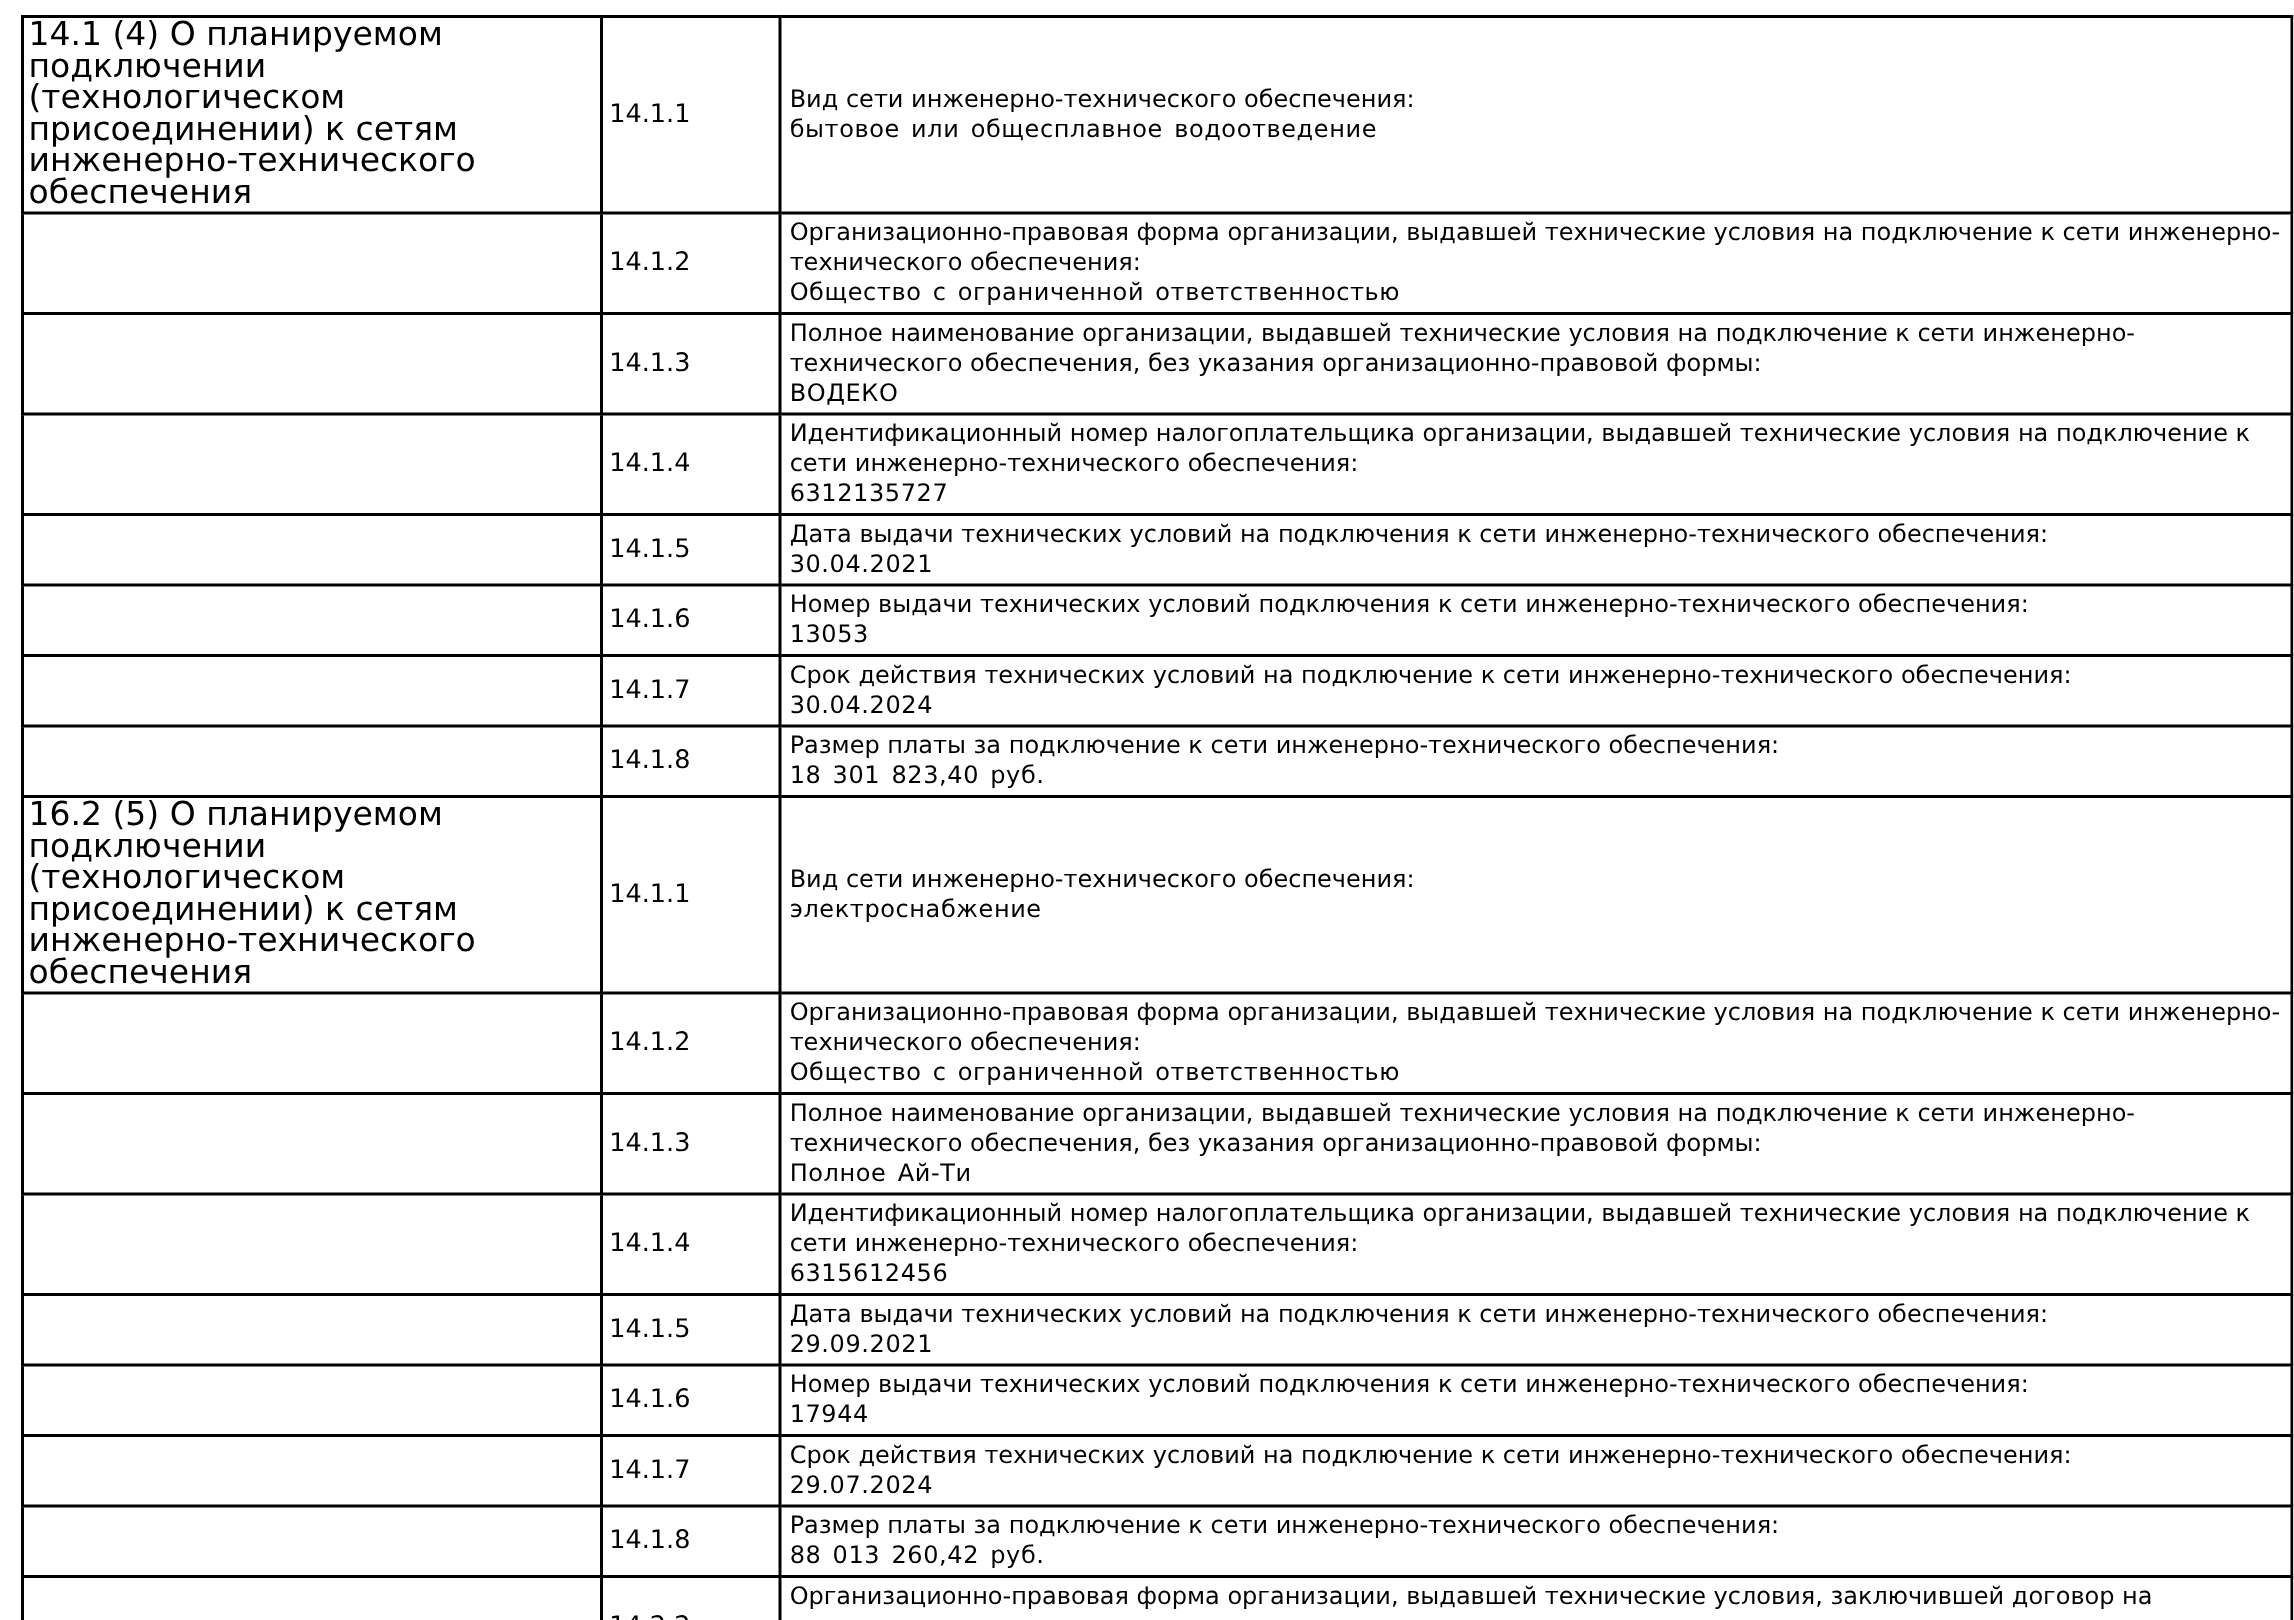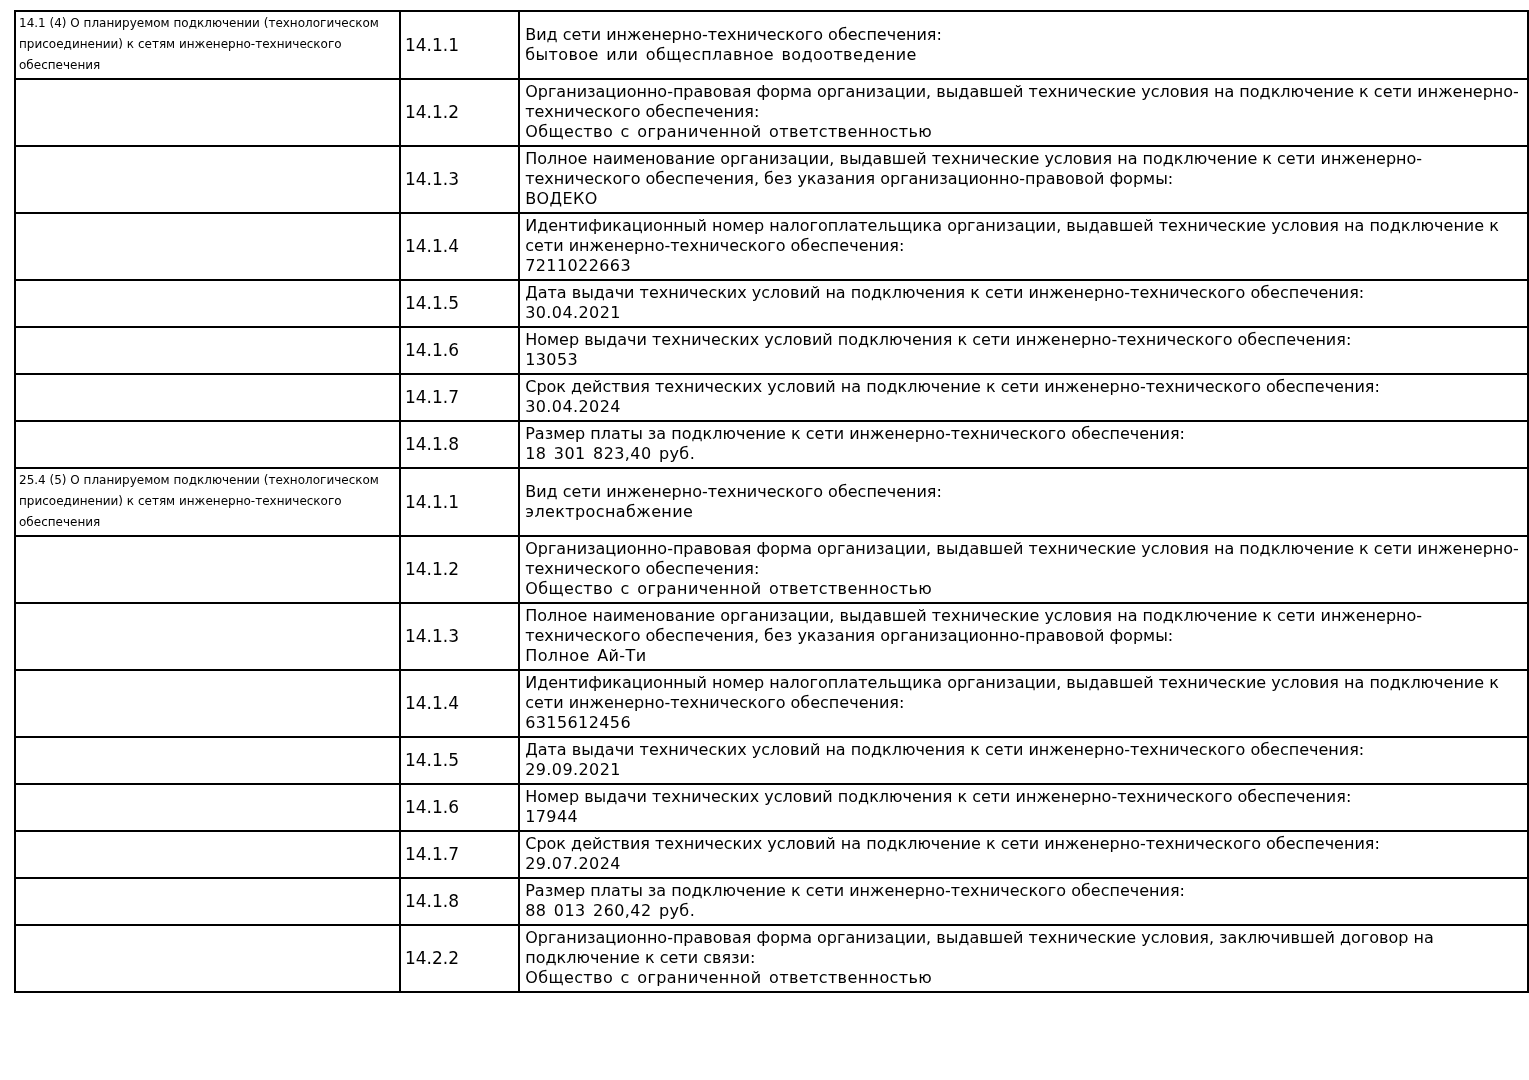--- a/index.html
+++ b/index.html
@@ -24,21 +24,21 @@
     table-layout: fixed;
     background: #ffffff;
   }
   table.decl td {
     border: 2px solid #000000;
     overflow: hidden;
   }
   td.c1 {
     width: 372px;
     vertical-align: top;
-    font-size: 12px;
+    font-size: 22px;
     line-height: 21px;
     padding: 1px 12px 2px 3px;
   }
   td.c2 {
     width: 98px;
     vertical-align: middle;
     font-size: 17px;
     line-height: 21px;
     padding: 1px 16px 1px 4px;
   }
@@ -84,21 +84,21 @@
           <td class="c3">
             <div class="field-label">Полное наименование организации, выдавшей технические условия на подключение к сети инженерно-технического обеспечения, без указания организационно-правовой формы:</div>
             <div class="field-value">ВОДЕКО</div>
           </td>
         </tr>
         <tr>
           <td class="c1"></td>
           <td class="c2">14.1.4</td>
           <td class="c3">
             <div class="field-label">Идентификационный номер налогоплательщика организации, выдавшей технические условия на подключение к сети инженерно-технического обеспечения:</div>
-            <div class="field-value">7211022663</div>
+            <div class="field-value">6312135727</div>
           </td>
         </tr>
         <tr>
           <td class="c1"></td>
           <td class="c2">14.1.5</td>
           <td class="c3">
             <div class="field-label">Дата выдачи технических условий на подключения к сети инженерно-технического обеспечения:</div>
             <div class="field-value">30.04.2021</div>
           </td>
         </tr>
@@ -120,21 +120,21 @@
         </tr>
         <tr>
           <td class="c1"></td>
           <td class="c2">14.1.8</td>
           <td class="c3">
             <div class="field-label">Размер платы за подключение к сети инженерно-технического обеспечения:</div>
             <div class="field-value">18 301 823,40 руб.</div>
           </td>
         </tr>
         <tr>
-          <td class="c1">25.4 (5) О планируемом подключении (технологическом присоединении) к сетям инженерно-технического обеспечения</td>
+          <td class="c1">16.2 (5) О планируемом подключении (технологическом присоединении) к сетям инженерно-технического обеспечения</td>
           <td class="c2">14.1.1</td>
           <td class="c3">
             <div class="field-label">Вид сети инженерно-технического обеспечения:</div>
             <div class="field-value">электроснабжение</div>
           </td>
         </tr>
         <tr>
           <td class="c1"></td>
           <td class="c2">14.1.2</td>
           <td class="c3">

